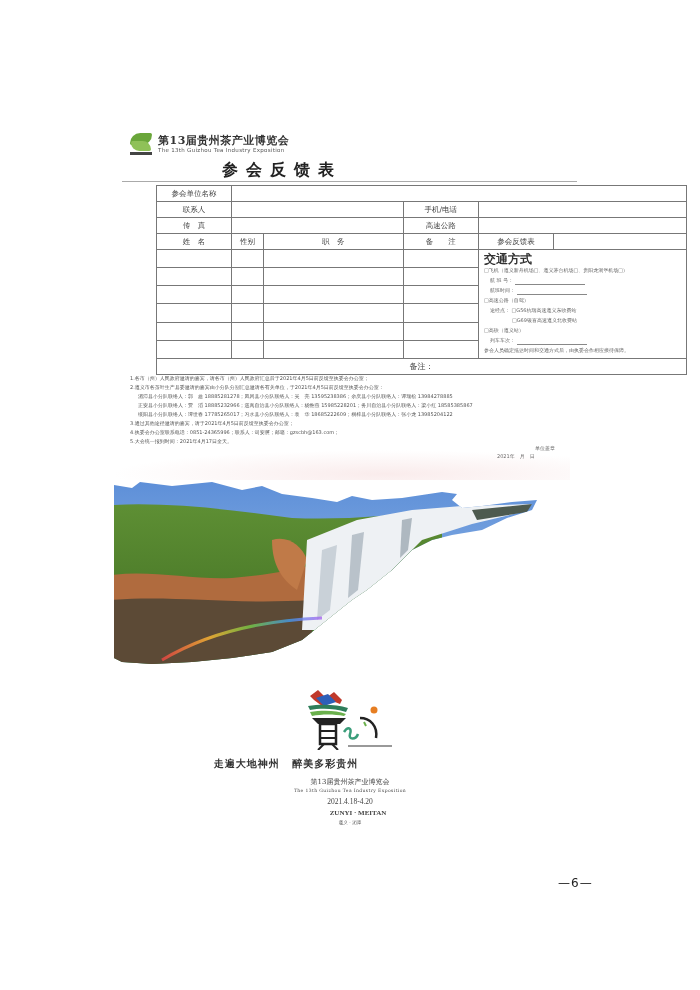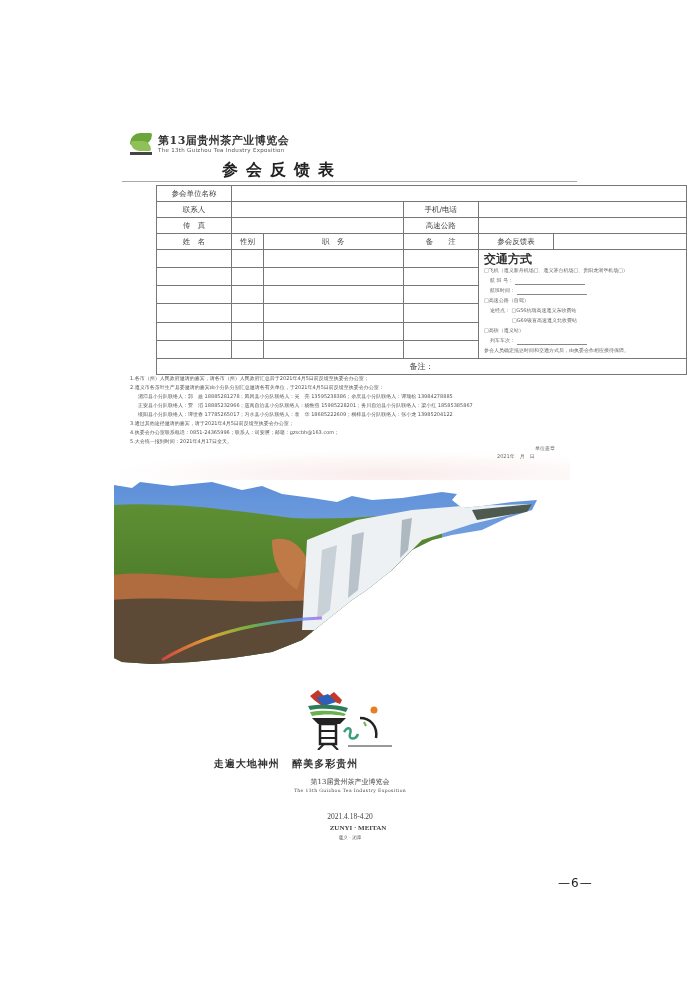--- a/index.html
+++ b/index.html
@@ -32,21 +32,21 @@
   .seal-date { position: absolute; left: 497px; top: 453px; font-size: 5px; color: #666; word-spacing: 8px; }
 
   .pink-wash { position: absolute; left: 110px; top: 450px; width: 460px; height: 30px; background: radial-gradient(ellipse at 60% 80%, rgba(240,200,200,0.35), rgba(255,255,255,0) 70%); }
   .scenery { position: absolute; left: 112px; top: 480px; width: 430px; height: 185px; }
 
   .emblem { position: absolute; left: 300px; top: 688px; width: 100px; height: 62px; }
   .slogan { position: absolute; left: 0; width: 572px; top: 757px; text-align: center; font-size: 10px; font-weight: bold; color: #333; letter-spacing: 1px; word-spacing: 8px; }
   .expo { position: absolute; left: 0; width: 700px; top: 777px; text-align: center; color: #444; }
   .expo .cn { font-family: "DejaVu Serif", serif; font-size: 7px; line-height: 10px; }
   .expo .en { font-family: "DejaVu Serif", serif; font-size: 4.5px; line-height: 7px; letter-spacing: 0.4px; }
-  .expo .date { font-family: "Liberation Serif", serif; font-size: 7.5px; line-height: 12px; margin-top: 17px; }
+  .expo .date { font-family: "Liberation Serif", serif; font-size: 7.5px; line-height: 12px; margin-top: 2px; }
   .expo .city { font-family: "Liberation Serif", serif; font-size: 7px; font-weight: bold; line-height: 10px; padding-left: 16px; }
   .expo .city-cn { font-size: 4.5px; line-height: 9px; }
 
   .page-number { position: absolute; left: 558px; top: 876px; font-family: "DejaVu Sans", sans-serif; font-size: 12px; color: #222; letter-spacing: 1px; }
 </style>
 </head>
 <body>
 
 <div class="header">
   <div class="logo">

